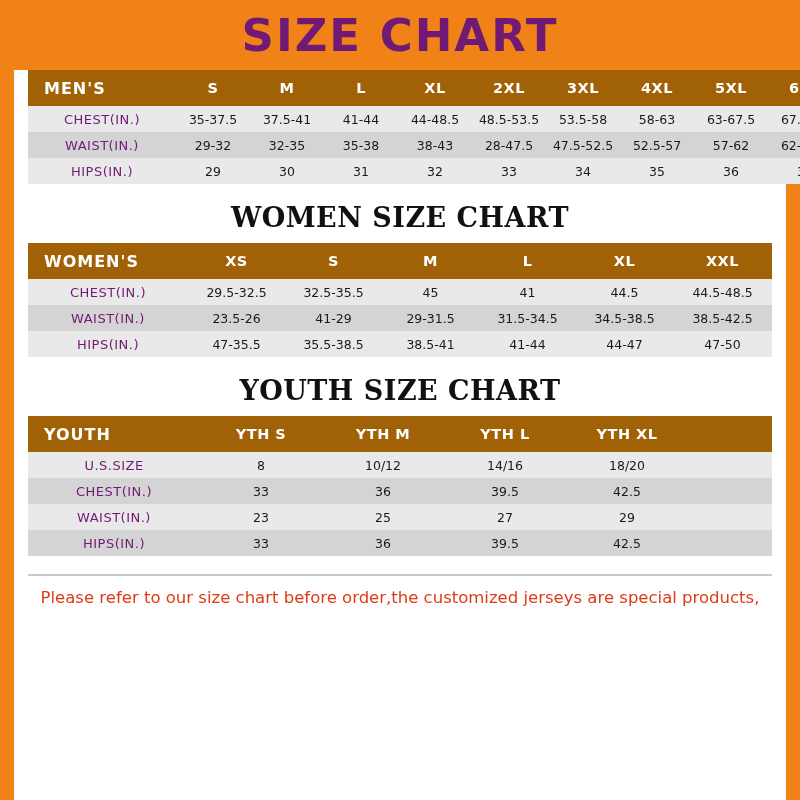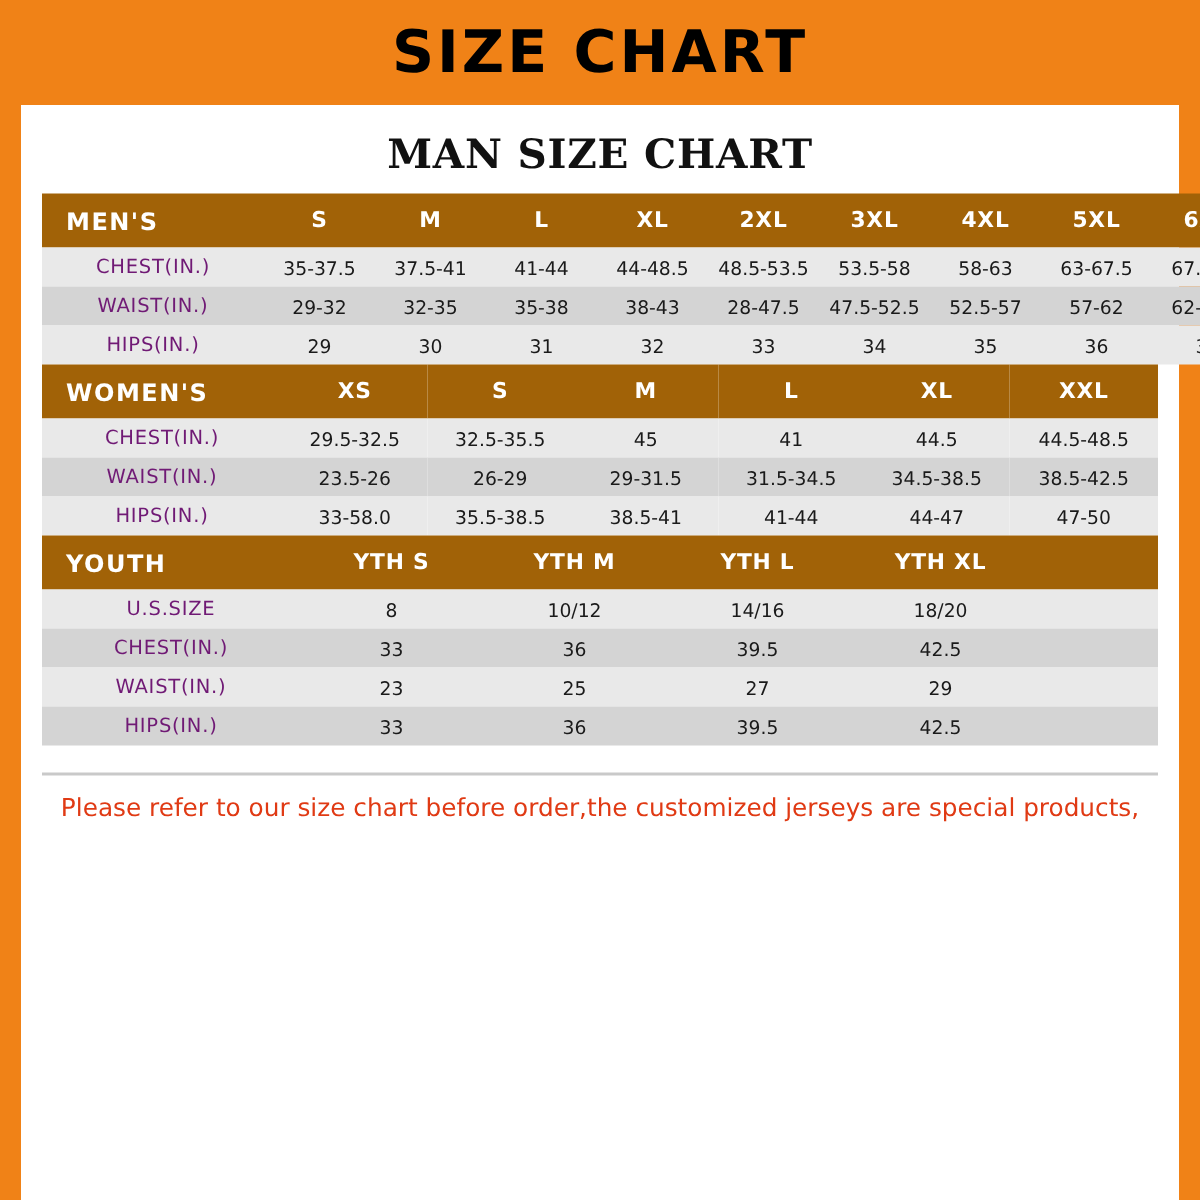--- a/index.html
+++ b/index.html
@@ -25,23 +25,23 @@
   .banner {
     height: 70px;
     background: #f08217;
     display: flex;
     align-items: center;
     justify-content: center;
   }
   .banner-title {
     font-family: "DejaVu Sans", sans-serif;
     font-weight: bold;
-    font-size: 39px;
+    font-size: 45px;
     letter-spacing: 2px;
-    color: #000000;
+    color: #701a75;
     line-height: 1;
   }
   .content {
     padding: 0 14px;
   }
   .section-title {
     text-align: center;
     font-family: "DejaVu Serif", serif;
     font-weight: bold;
     font-size: 27px;
@@ -104,21 +104,20 @@
 <body>
 
 <div class="page">
 
   <div class="banner">
     <div class="banner-title">SIZE CHART</div>
   </div>
 
   <div class="content">
 
-    <div class="section-title">MAN SIZE CHART</div>
     <table class="size">
       <colgroup>
         <col style="width:148px">
         <col style="width:74px">
           <col style="width:74px">
           <col style="width:74px">
         <col style="width:74px">
           <col style="width:74px">
           <col style="width:74px">
         <col style="width:74px">
@@ -172,20 +171,21 @@
           <td>32</td>
           <td>33</td>
           <td>34</td>
           <td>35</td>
           <td>36</td>
           <td>37</td>
         </tr>
       </tbody>
     </table>
 
+    <div class="section-title">WOMEN SIZE CHART</div>
     <table class="size">
       <colgroup>
         <col style="width:160px">
         <col style="width:97px">
           <col style="width:97px">
           <col style="width:97px">
         <col style="width:97px">
           <col style="width:97px">
           <col style="width:99px">
       </colgroup>
@@ -206,38 +206,39 @@
           <td>29.5-32.5</td>
           <td>32.5-35.5</td>
           <td>45</td>
           <td>41</td>
           <td>44.5</td>
           <td>44.5-48.5</td>
         </tr>
         <tr class="dark">
           <td class="rowlabel">WAIST(IN.)</td>
           <td>23.5-26</td>
-          <td>26-29</td>
+          <td>41-29</td>
           <td>29-31.5</td>
           <td>31.5-34.5</td>
           <td>34.5-38.5</td>
           <td>38.5-42.5</td>
         </tr>
         <tr class="light">
           <td class="rowlabel">HIPS(IN.)</td>
-          <td>33-58.0</td>
+          <td>47-35.5</td>
           <td>35.5-38.5</td>
           <td>38.5-41</td>
           <td>41-44</td>
           <td>44-47</td>
           <td>47-50</td>
         </tr>
       </tbody>
     </table>
 
+    <div class="section-title">YOUTH SIZE CHART</div>
     <table class="size">
       <colgroup>
         <col style="width:172px">
         <col style="width:122px">
           <col style="width:122px">
         <col style="width:122px">
           <col style="width:122px">
         <col style="width:84px">
       </colgroup>
       <thead>

